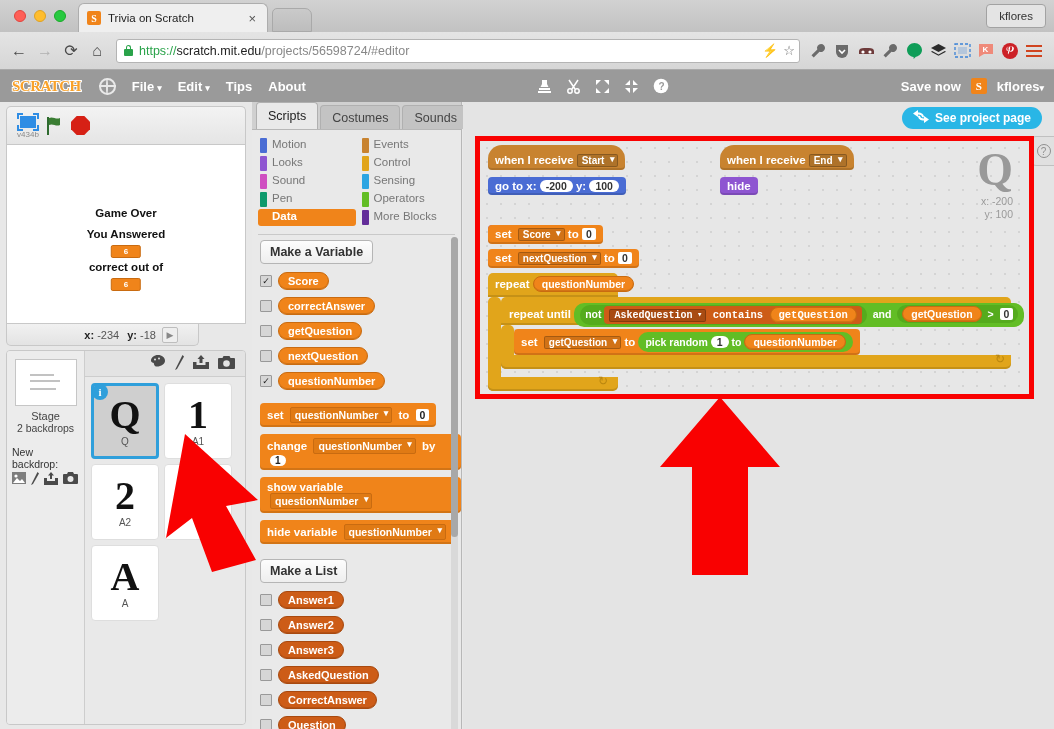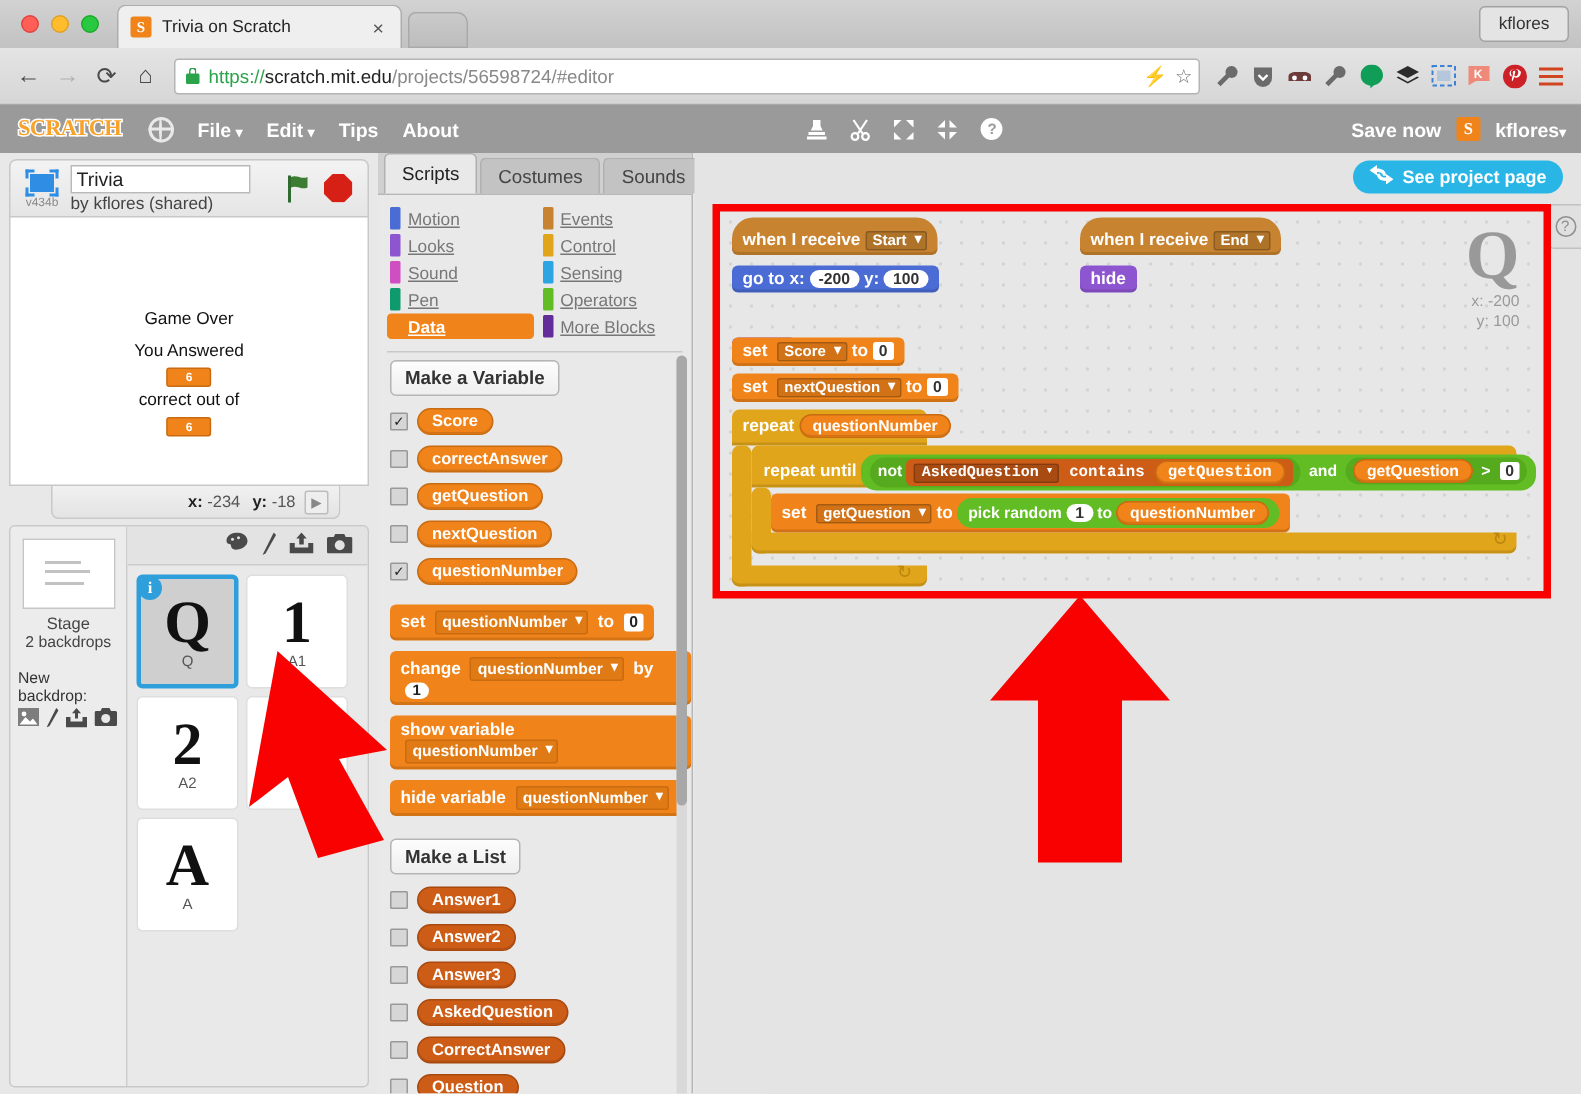--- a/index.html
+++ b/index.html
@@ -102,28 +102,28 @@
   #project-title { width:120px; height:19px; border:1px solid #b9b9b9; background:#fff;
     font-size:13px; padding:0 3px; font-family:"Liberation Sans",sans-serif; color:#222; }
   #project-author { font-size:11.5px; color:#444; margin-top:1px; }
   #green-flag { width:22px; height:22px; position:relative; margin-right:6px; }
   #stop-btn { width:19px; height:19px; background:#d62015;
     clip-path:polygon(30% 0,70% 0,100% 30%,100% 70%,70% 100%,30% 100%,0 70%,0 30%); margin-right:4px; }
 
   #stage { position:absolute; left:6px; top:42px; width:240px; height:180px;
     background:#fff; border:1px solid #c8c8c8; }
   .stage-text { position:absolute; width:100%; text-align:center; font-size:11.5px;
-    font-weight:normal; color:#111; }
+    font-weight:bold; color:#111; }
   .stage-var { position:absolute; left:50%; transform:translateX(-50%);
     background:#f0841a; color:#fff; font-size:8px; font-weight:bold;
     padding:1px 12px; border-radius:2px; border:1px solid #c96b10; }
 
   #stage-footer { position:absolute; left:6px; top:222px; width:193px; height:22px;
     background:linear-gradient(#f1f1f1,#e3e3e3); border:1px solid #c8c8c8; border-top:none;
-    border-radius:0 0 5px 5px; display:flex; align-items:center; justify-content:flex-end; padding-right:7px;margin-left:28px; }
+    border-radius:0 0 5px 5px; display:flex; align-items:center; justify-content:flex-end; padding-right:20px; }
   #coord-readout { font-size:11px; color:#555; }
   #coord-readout b { color:#222; }
   #stage-collapse { width:16px; height:16px; margin-left:6px; border:1px solid #bdbdbd;
     background:#eee; border-radius:2px; font-size:9px; color:#888;
     display:flex; align-items:center; justify-content:center; }
 
   #sprite-pane { position:absolute; left:6px; top:248px; width:240px; height:375px;
     background:#e9e9e9; border:1px solid #c8c8c8; border-radius:4px; overflow:hidden; }
   #sprite-toolbar { position:absolute; left:78px; top:0; right:0; height:26px;
     background:#e3e3e3; border-bottom:1px solid #cdcdcd;
@@ -157,22 +157,22 @@
     border-right:1px solid #b7b7b7; }
   #tabs { height:28px; display:flex; align-items:flex-end; padding-left:4px;
     background:#d0d0d0; border-bottom:1px solid #b7b7b7; }
   .tab { height:24px; padding:0 11px; font-size:12.5px; color:#444;
     background:#c3c3c3; border:1px solid #b0b0b0; border-bottom:none;
     border-radius:4px 4px 0 0; display:flex; align-items:center; margin-right:2px; }
   .tab.active { background:#e9e9e9; color:#222; height:27px; }
 
   #cat-grid { padding:7px 4px 4px 6px; display:grid; grid-template-columns:1fr 1fr;
     gap:1px 4px; }
-  .cat { display:flex; align-items:flex-end; font-size:11.5px; color:#777;
-    padding:1px 2px; border-radius:3px;text-decoration:underline; }
+  .cat { display:flex; align-items:flex-start; font-size:11.5px; color:#777;
+    padding:1px 2px; border-radius:3px; }
   .cat.active { background:#f0841a; color:#fff; font-weight:bold; }
   .cat .swatch { width:7px; height:15px; margin-right:5px; border-radius:1px; }
   .cat.active .swatch { visibility:hidden; width:3px; margin-right:9px; }
 
   #palette-sep { height:1px; background:#c9c9c9; margin:4px 6px 0; }
   #palette { position:absolute; left:0; top:130px; right:0; bottom:0; overflow:hidden; padding:8px 0 0 8px; }
   .pal-btn { display:inline-block; background:linear-gradient(#fdfdfd,#eee);
     border:1px solid #b5b5b5; border-radius:4px; font-size:12.5px; color:#333;
     padding:4px 9px; margin-bottom:8px;font-weight:bold; }
   .var-row { display:flex; align-items:center; margin-bottom:7px; }
@@ -419,24 +419,20 @@
       <div id="stage-size-ctrl">
         <div id="stage-size-icon">
           <div class="inner"></div>
           <div class="c c1"></div>
             <div class="c c2"></div>
             <div class="c c3"></div>
             <div class="c c4"></div>
         </div>
         <div id="stage-ver">v434b</div>
       </div>
-      <div id="project-title-box">
-        <input id="project-title" value="Trivia" style="">
-        <div id="project-author">by kflores (shared)</div>
-      </div>
       <div id="green-flag">
         <svg width="22" height="22" viewBox="0 0 22 22">
             <rect x="4" y="2" width="2" height="18" fill="#2f6b2f"></rect>
             <path d="M6 3c4-2 7 2 11 0v7c-4 2-7-2-11 0z" fill="#3a7d33"></path>
           </svg>
       </div>
       <div id="stop-btn"></div>
     </div>
 
     <div id="stage">

